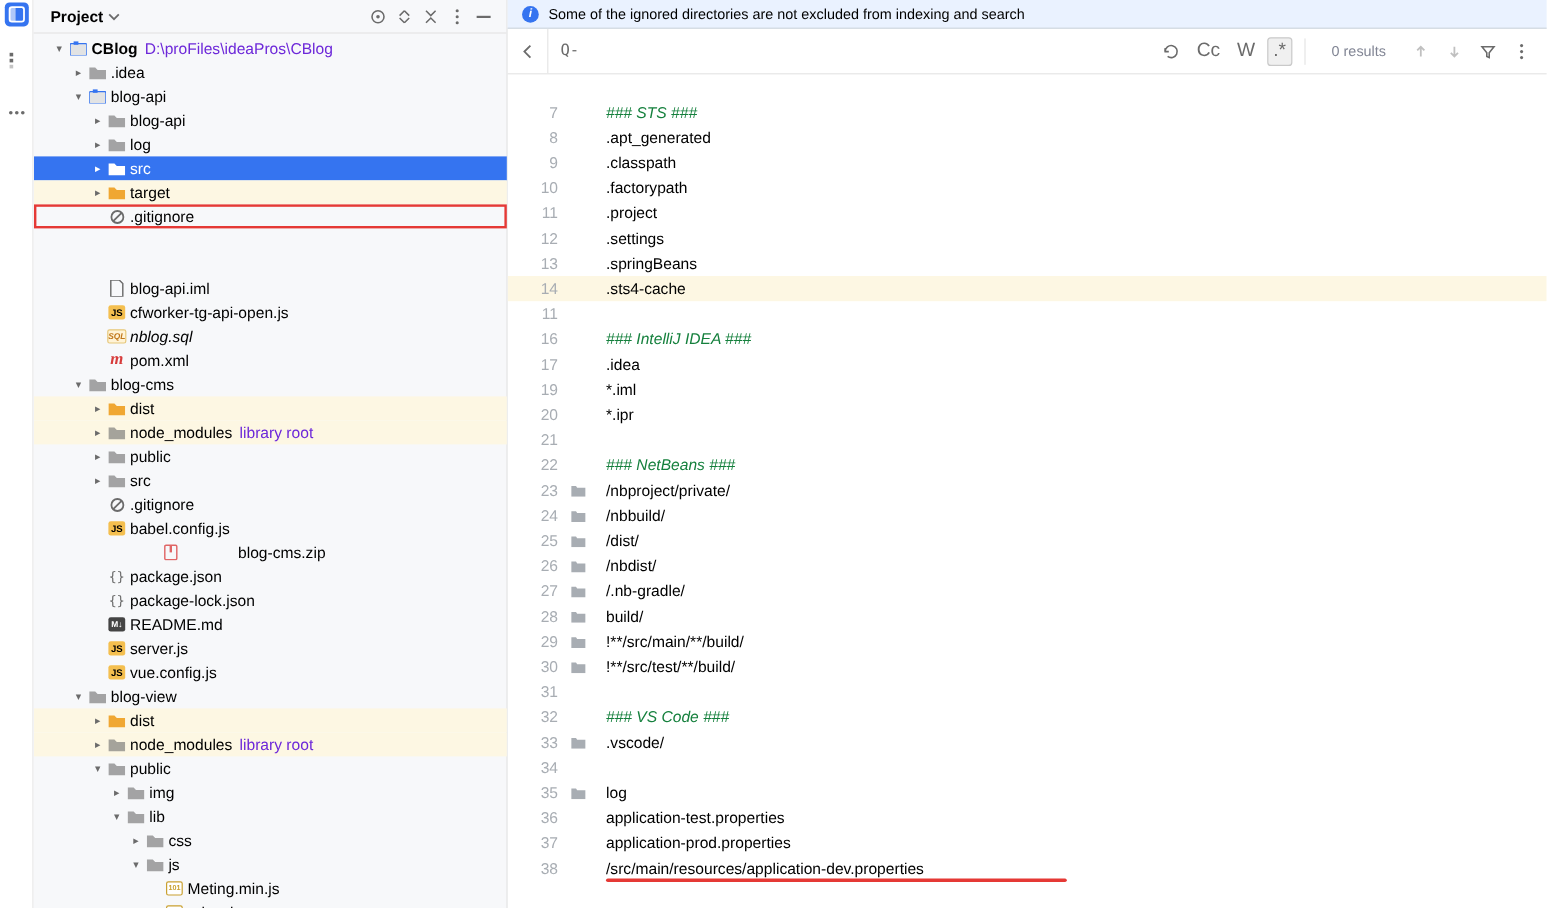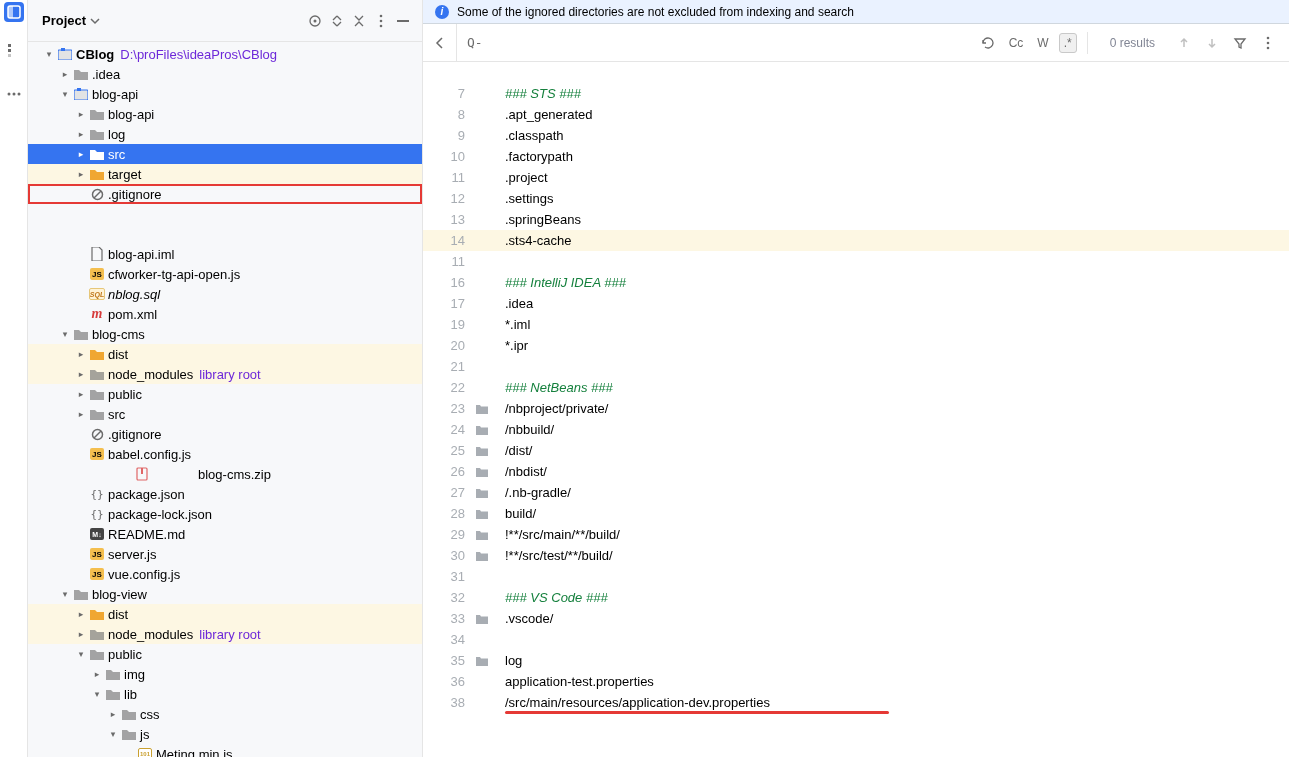--- a/index.html
+++ b/index.html
@@ -7,21 +7,21 @@
 .container { display: flex; height: 100%; }
 
 
 .rail { width: 28px; background: #fff; border-right: 1px solid #e5e5e5; display: flex; flex-direction: column; align-items: center; padding-top: 2px; gap: 18px; }
 .rail-icon { width: 20px; height: 20px; display: flex; align-items: center; justify-content: center; color: #6b6b6b; cursor: pointer; }
 .rail-active { background: #3574f0; border-radius: 4px; }
 .rail-active svg { fill: #fff; }
 
 
 .project-panel { width: 395px; background: #f7f8fa; display: flex; flex-direction: column; border-right: 1px solid #e5e5e5; }
-.project-header { height: 42px; display: flex; align-items: center; padding: 0 8px 0 14px; border-bottom: 1px solid #e5e5e5; }
+.project-header { height: 28px; display: flex; align-items: center; padding: 0 8px 0 14px; border-bottom: 1px solid #e5e5e5; }
 .project-title { font-weight: 600; font-size: 13px; color: #000; margin-right: 4px; }
 .project-header .spacer { flex: 1; }
 .hdr-icon { width: 22px; height: 22px; display: flex; align-items: center; justify-content: center; color: #6b6b6b; cursor: pointer; }
 
 .tree { flex: 1; overflow: auto; padding-top: 2px; }
 .tree-row { height: 20px; display: flex; align-items: center; white-space: nowrap; cursor: pointer; }
 .tree-row .arrow { width: 14px; display: inline-flex; justify-content: center; color: #6b6b6b; font-size: 9px; }
 .tree-row .ticon { width: 18px; display: inline-flex; justify-content: center; align-items: center; }
 .tree-row .label { margin-left: 2px; }
 .tree-row .hint { color: #6d28d9; margin-left: 6px; }
@@ -42,21 +42,21 @@
 
 .right { flex: 1; display: flex; flex-direction: column; }
 .banner { background: #eaf2ff; border-bottom: 1px solid #d0d7de; height: 24px; display: flex; align-items: center; padding: 0 12px; gap: 8px; color: #000; font-size: 12px; }
 .banner .info { width: 14px; height: 14px; border-radius: 50%; background: #3574f0; color: #fff; display: inline-flex; align-items: center; justify-content: center; font-size: 10px; font-weight: 700; font-style: italic; }
 
 .search-bar { display: flex; align-items: center; border-bottom: 1px solid #e5e5e5; height: 38px; }
 .sb-left { width: 34px; display: flex; align-items: center; justify-content: center; border-right: 1px solid #e5e5e5; height: 100%; cursor: pointer; }
 .sb-input { flex: 1; display: flex; align-items: center; padding: 0 10px; height: 100%; }
 .sb-input .q { color: #6b6b6b; font-family: monospace; }
 .sb-icons { display: flex; align-items: center; gap: 6px; padding-right: 10px; height: 100%; }
-.sb-pill { font-size: 12px; color: #6b6b6b; padding: 2px 4px; cursor: pointer; }
+.sb-pill { font-size: 16px; color: #6b6b6b; padding: 2px 4px; cursor: pointer; }
 .sb-pill.boxed { border: 1px solid #c9c9c9; background: #f0f0f0; border-radius: 3px; }
 .sb-divider { width: 1px; height: 22px; background: #e5e5e5; margin: 0 4px; }
 .sb-results { color: #818594; font-size: 12px; padding: 0 12px; }
 
 .editor { flex: 1; display: flex; overflow: auto; font-family: "JetBrains Mono", Consolas, monospace; font-size: 13px; }
 .gutter-num { width: 48px; text-align: right; color: #a8adb3; padding-right: 6px; }
 .gutter-icon { width: 22px; display: flex; align-items: center; justify-content: center; }
 .code-line { height: 21px; display: flex; align-items: center; }
 .code-line.hl { background: #fdf7e3; }
 .code-text { padding-left: 12px; white-space: pre; }
@@ -691,20 +691,25 @@
               </svg>
             </div>
             <div class="code-text ">log</div>
           </div>
           <div class="code-line">
             <div class="gutter-num">36</div>
             <div class="gutter-icon"></div>
             <div class="code-text ">application-test.properties</div>
           </div>
           <div class="code-line">
+            <div class="gutter-num">37</div>
+            <div class="gutter-icon"></div>
+            <div class="code-text ">application-prod.properties</div>
+          </div>
+          <div class="code-line">
             <div class="gutter-num">38</div>
             <div class="gutter-icon"></div>
             <div class="code-text ">/src/main/resources/application-dev.properties</div>
           </div>
           <div class="underline"></div>
           <div class="code-line">
             <div class="gutter-icon"></div>
             <div class="code-text "></div>
           </div>
         </div>

